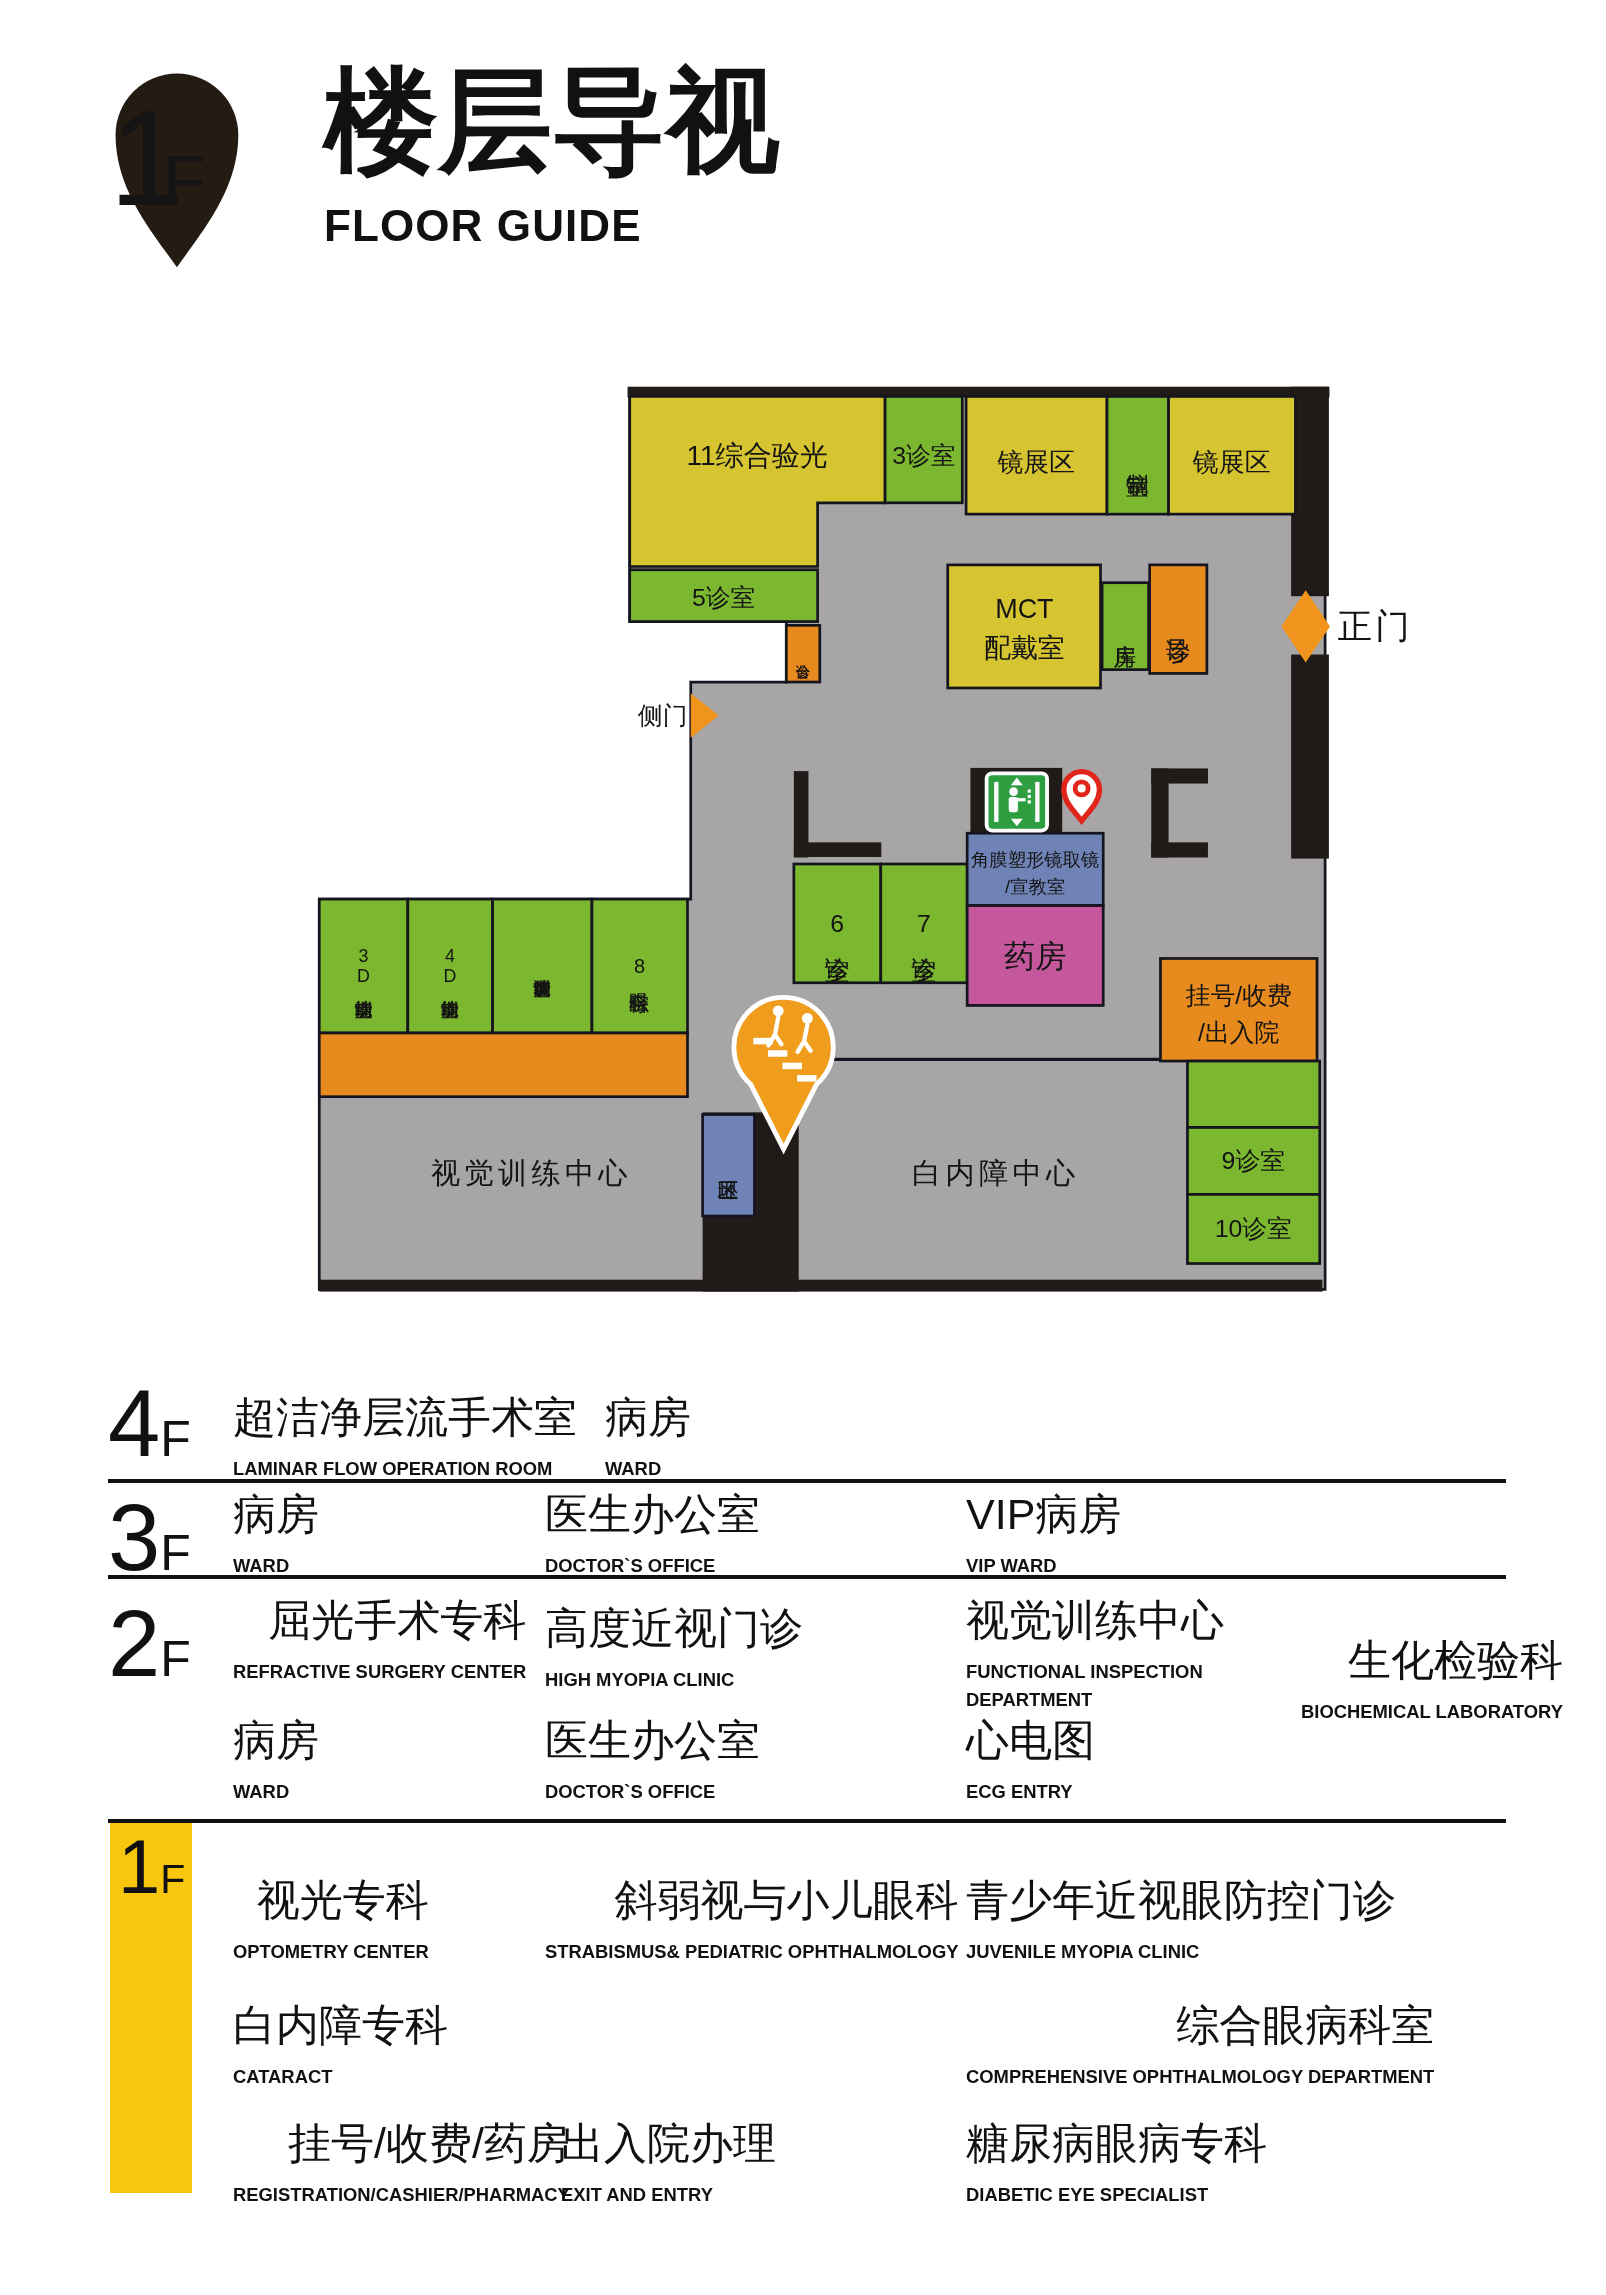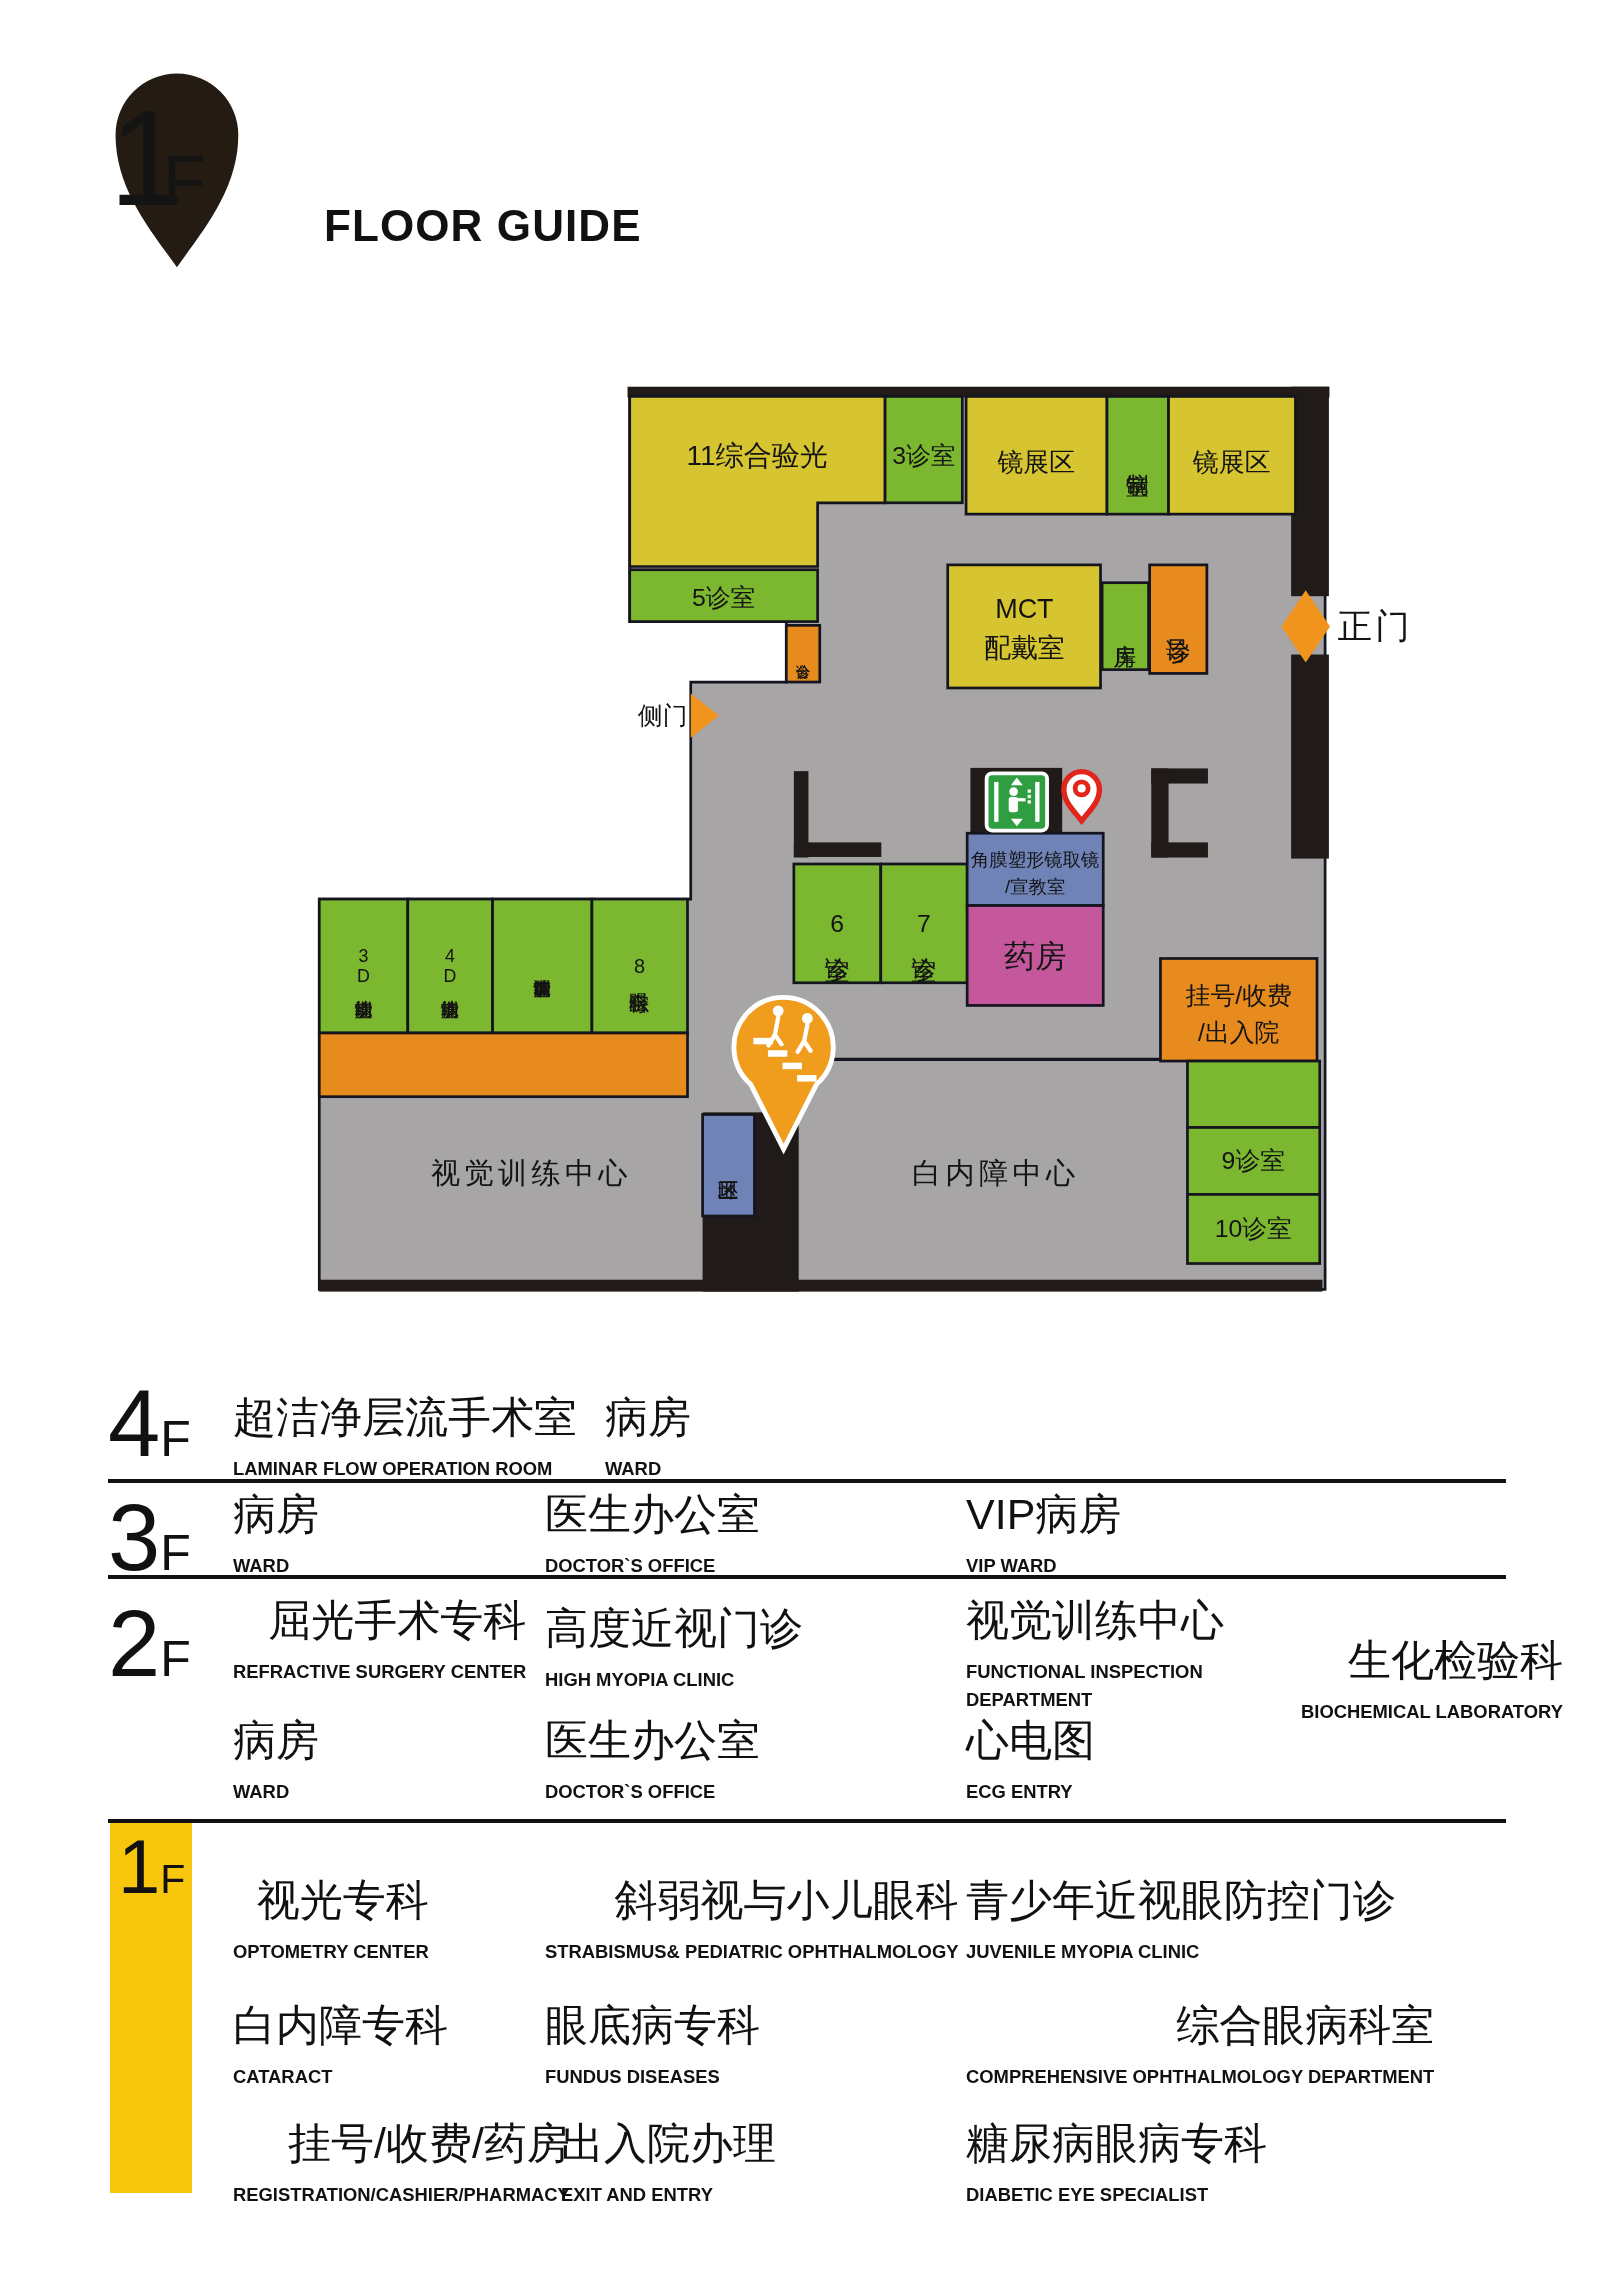--- a/index.html
+++ b/index.html
@@ -29,20 +29,21 @@
 </head>
 <body>
 
 <div id="page">
 
   <svg class="abs" style="left:108px;top:54px;" width="140" height="221" viewBox="200 100 260 410">
     <path d="M328,496 C282,430 214,352 214,250 A114,114 0 1 1 442,250 C442,352 374,430 328,496 Z" fill="#241b13"></path>
     <text x="272" y="380" font-size="250" text-anchor="middle" fill="#f0c02c">1</text>
     <text x="302" y="380" font-size="130" text-anchor="start" fill="#f0c02c">F</text>
   </svg>
+  <div class="abs" id="title-cn">楼层导视</div>
   <div class="abs" id="title-en">FLOOR GUIDE</div>
 
   <svg class="abs" style="left:302px;top:378px;" width="1150" height="918" viewBox="560 700 2130 1700">
 
     <path d="M1167,730 L2455,730 L2455,2388 L592,2388 L592,1665 L1280,1665 L1280,1263 L1457,1263 L1457,1151 L1167,1151 Z" fill="#a7a5a6" stroke="#15151f" stroke-width="5"></path>
 
     <rect x="1163" y="716" width="1300" height="20" fill="#201b18"></rect>
     <rect x="2392" y="716" width="70" height="388" fill="#201b18"></rect>
     <rect x="2392" y="1212" width="70" height="378" fill="#201b18"></rect>
     <rect x="592" y="2370" width="1858" height="22" fill="#201b18"></rect>
@@ -230,24 +231,20 @@
     <div class="en">STRABISMUS&amp; PEDIATRIC OPHTHALMOLOGY</div>
   </div>
   <div class="entry" style="left:966px;top:1879px;">
     <div class="cn">青少年近视眼防控门诊</div>
     <div class="en">JUVENILE MYOPIA CLINIC</div>
   </div>
   <div class="entry" style="left:233px;top:2004px;">
     <div class="cn">白内障专科</div>
     <div class="en">CATARACT</div>
   </div>
-  <div class="entry" style="left:545px;top:2004px;">
-    <div class="cn">眼底病专科</div>
-    <div class="en">FUNDUS DISEASES</div>
-  </div>
   <div class="entry" style="left:966px;top:2004px;">
     <div class="cn">综合眼病科室</div>
     <div class="en">COMPREHENSIVE OPHTHALMOLOGY DEPARTMENT</div>
   </div>
   <div class="entry" style="left:561px;top:2122px;">
     <div class="cn">出入院办理</div>
     <div class="en">EXIT AND ENTRY</div>
   </div>
   <div class="entry" style="left:233px;top:2122px;">
     <div class="cn">挂号/收费/药房</div>

